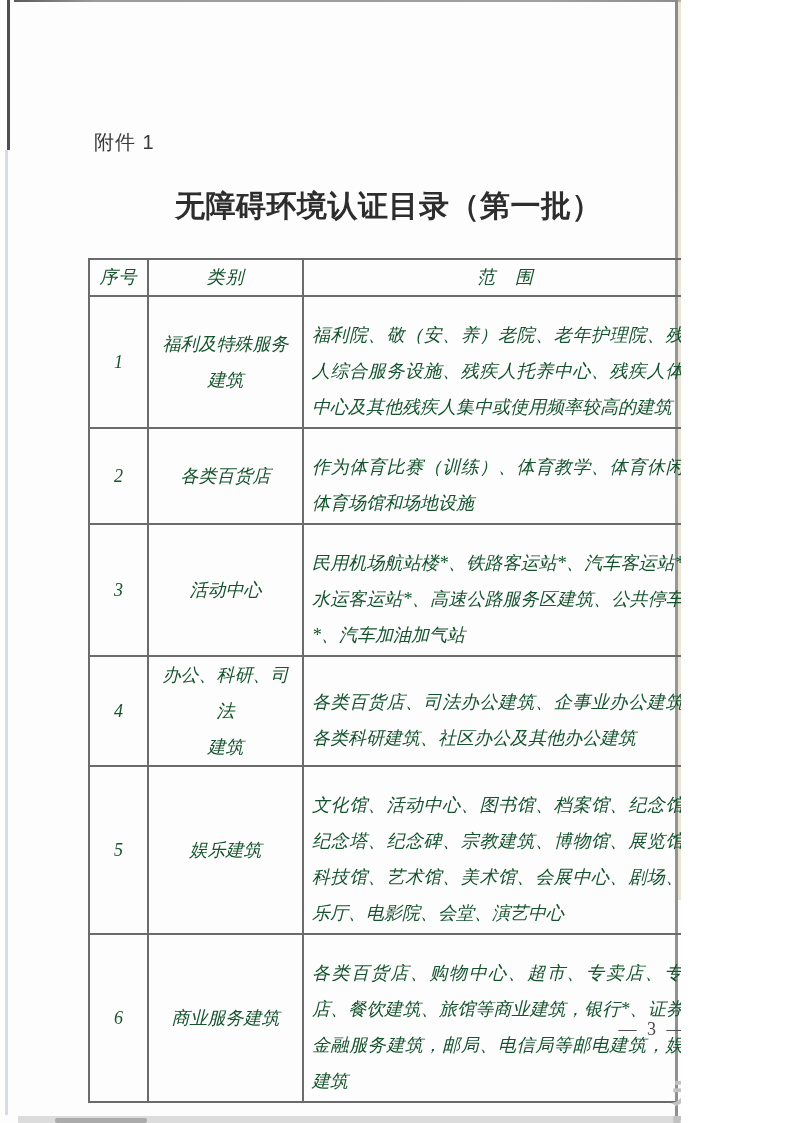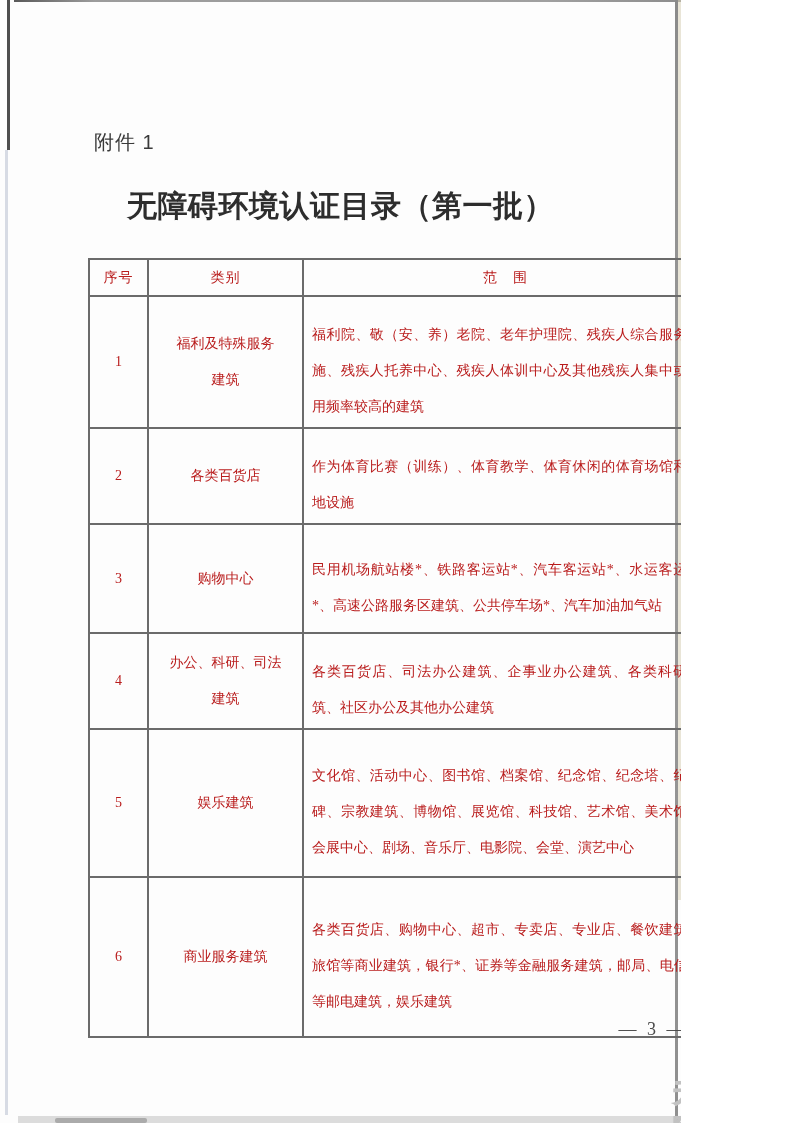--- a/index.html
+++ b/index.html
@@ -51,27 +51,28 @@
   .attachment {
     position: absolute; left: 94px; top: 129px;
     font-family: "Liberation Sans", "DejaVu Sans", sans-serif;
     font-size: 20px; color: #3a3a3a; letter-spacing: 1px;
   }
   .doc-title {
     position: absolute; left: 0; top: 186px; width: 100%;
     text-align: center;
     font-size: 30px; font-weight: bold; color: #2d2d2d;
     letter-spacing: 0.5px;
+    padding-left: 48px;
   }
 
   .catalog-table {
     position: absolute; left: 88px; top: 258px;
     border-collapse: collapse; table-layout: fixed;
     width: 619px;
-    font-size: 14px; color: #b91c1c;
+    font-size: 18px; color: #14532d; font-style: italic;
   }
   .catalog-table th, .catalog-table td {
     border: 2px solid #6b6b6b;
     vertical-align: middle;
     line-height: 36px;
     font-weight: normal;
   }
   .col-num   { width: 59px; }
   .col-cat   { width: 155px; }
   .col-scope { width: 405px; }
@@ -150,21 +151,21 @@
 建筑</td>
         <td class="cell-scope">福利院、敬（安、养）老院、老年护理院、残疾人综合服务设施、残疾人托养中心、残疾人体训中心及其他残疾人集中或使用频率较高的建筑</td>
       </tr>
       <tr>
         <td class="cell-num">2</td>
         <td class="cell-cat">各类百货店</td>
         <td class="cell-scope">作为体育比赛（训练）、体育教学、体育休闲的体育场馆和场地设施</td>
       </tr>
       <tr>
         <td class="cell-num">3</td>
-        <td class="cell-cat">购物中心</td>
+        <td class="cell-cat">活动中心</td>
         <td class="cell-scope">民用机场航站楼*、铁路客运站*、汽车客运站*、水运客运站*、高速公路服务区建筑、公共停车场*、汽车加油加气站</td>
       </tr>
       <tr>
         <td class="cell-num">4</td>
         <td class="cell-cat">办公、科研、司法
 建筑</td>
         <td class="cell-scope">各类百货店、司法办公建筑、企事业办公建筑、各类科研建筑、社区办公及其他办公建筑</td>
       </tr>
       <tr>
         <td class="cell-num">5</td>

